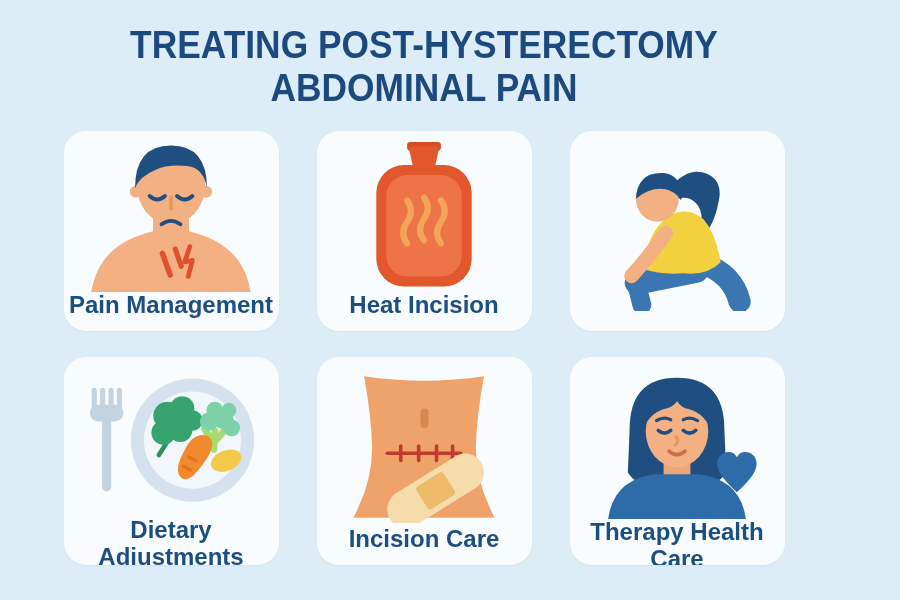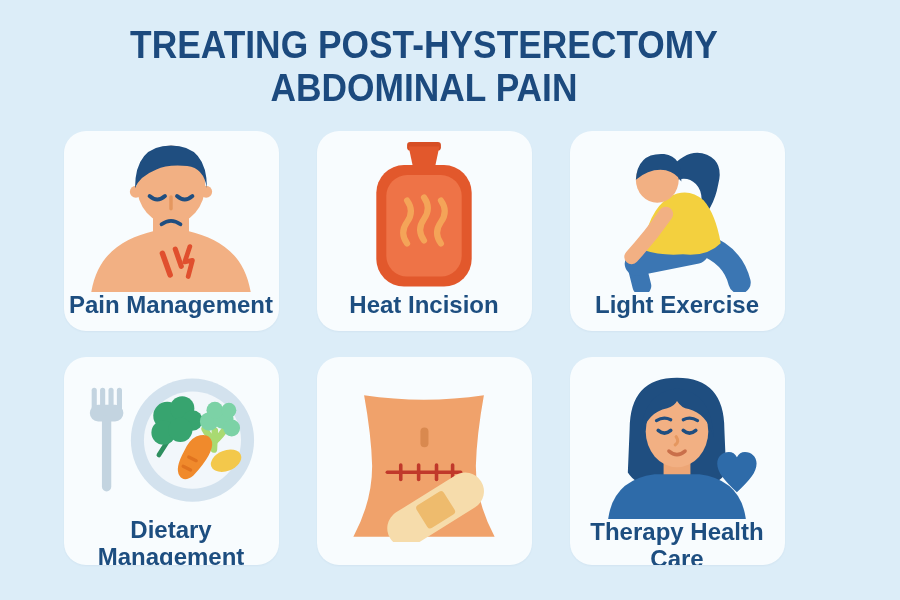--- a/index.html
+++ b/index.html
@@ -105,21 +105,20 @@
           <path d="M96,32 Q118,6 140,15 Q160,24 153,50 Q148,78 128,96 Q140,62 127,49 Q118,40 106,44 Z" fill="#1f4e80"></path>
           <path d="M136,120 Q170,132 178,164" stroke="#3b76b3" stroke-width="26" fill="none" stroke-linecap="round"></path>
           <path d="M58,144 L64,168" stroke="#3b76b3" stroke-width="22" stroke-linecap="round"></path>
           <path d="M128,128 L58,142" stroke="#3b76b3" stroke-width="28" stroke-linecap="round"></path>
           <path d="M66,126 Q70,82 96,64 Q118,52 136,68 Q150,84 156,118 Q140,134 112,131 Q86,133 66,126 Z" fill="#f3d03e"></path>
           <path d="M92,84 Q74,110 52,134" stroke="#f2b083" stroke-width="17" fill="none" stroke-linecap="round"></path>
           <ellipse cx="82" cy="44" rx="25" ry="27" fill="#f2b083"></ellipse>
           <path d="M57,44 Q59,12 90,14 Q112,17 110,46 Q104,36 92,33 Q74,30 57,44 Z" fill="#1f4e80"></path>
         </svg>
       </div>
-      <div class="card-label">Light Exercise</div>
     </div>
 
     <div class="card">
       <div class="icon-wrap">
         <svg width="196" height="150" viewBox="0 0 210 160">
           <g fill="#c3d4e0">
             <rect x="20" y="22" width="5.5" height="32" rx="2.7"></rect>
             <rect x="29" y="22" width="5.5" height="32" rx="2.7"></rect>
             <rect x="38" y="22" width="5.5" height="32" rx="2.7"></rect>
             <rect x="47" y="22" width="5.5" height="32" rx="2.7"></rect>
@@ -147,41 +146,42 @@
             <circle cx="170" cy="65" r="9"></circle>
             <circle cx="152" cy="46" r="9"></circle>
             <circle cx="167" cy="46" r="8"></circle>
           </g>
           <path d="M132,74 Q146,69 149,80 Q151,92 129,116 Q119,124 114,116 Q109,108 119,90 Q124,78 132,74 Z" fill="#f08a2c"></path>
           <path d="M124,96 L132,100" stroke="#e0731f" stroke-width="3.5" stroke-linecap="round"></path>
           <path d="M118,106 L126,110" stroke="#e0731f" stroke-width="3.5" stroke-linecap="round"></path>
           <ellipse cx="164" cy="100" rx="17" ry="11" transform="rotate(-22 164 100)" fill="#f3c84b"></ellipse>
         </svg>
       </div>
-      <div class="card-label">Dietary Management</div>
+      <div class="card-label">Dietary Adjustments</div>
     </div>
 
     <div class="card">
       <div class="icon-wrap">
         <svg width="190" height="152" viewBox="0 0 210 170">
           <path d="M38,6 Q105,16 172,6 Q164,50 163,85 Q163,125 184,164 L26,164 Q47,125 47,85 Q46,50 38,6 Z" fill="#f0a26b"></path>
           <rect x="101" y="42" width="9" height="22" rx="4.5" fill="#d9894f"></rect>
           <g stroke="#c0392b" stroke-width="4" stroke-linecap="round">
             <path d="M64,92 L146,92"></path>
             <path d="M79,84 L79,100"></path>
             <path d="M99,84 L99,100"></path>
             <path d="M119,84 L119,100"></path>
             <path d="M137,84 L137,100"></path>
           </g>
           <g transform="rotate(-32 118 134)">
             <rect x="58" y="113" width="120" height="42" rx="21" fill="#f6dcab"></rect>
             <rect x="100" y="119" width="36" height="30" rx="4" fill="#eebb6d"></rect>
           </g>
         </svg>
       </div>
+      <div class="card-label">Incision Care</div>
     </div>
 
     <div class="card">
       <div class="icon-wrap">
         <svg width="190" height="152" viewBox="0 0 210 170">
           <path d="M52,70 Q52,12 105,12 Q158,12 158,70 L160,118 Q150,134 128,132 L82,132 Q60,134 50,118 Z" fill="#1f4e80"></path>
           <rect x="90" y="98" width="30" height="30" fill="#eda676"></rect>
           <path d="M28,170 Q34,126 80,120 L130,120 Q176,126 182,170 Z" fill="#2e6ba9"></path>
           <ellipse cx="105" cy="72" rx="35" ry="40" fill="#f2b083"></ellipse>
           <path d="M105,24 Q66,28 64,78 Q72,50 94,46 Q102,44 105,38 Q110,46 118,47 Q138,52 146,78 Q144,28 105,24 Z" fill="#1f4e80"></path>

